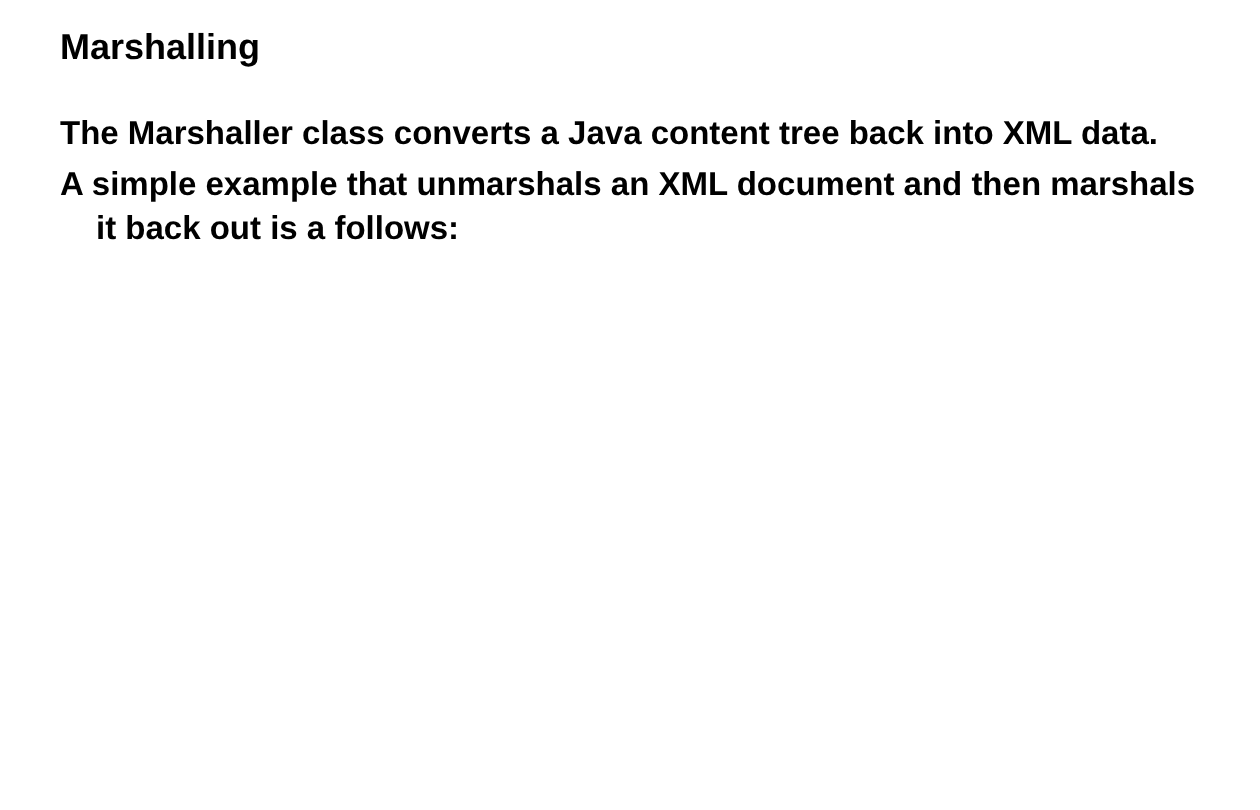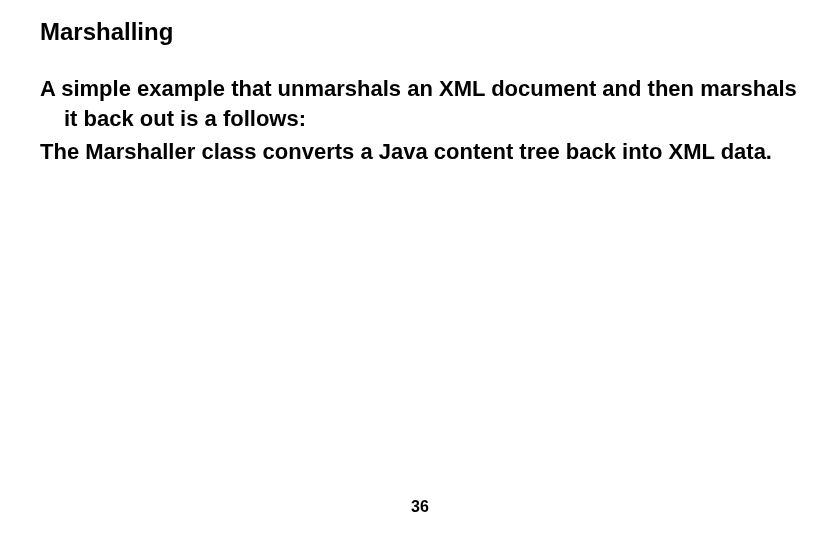--- a/index.html
+++ b/index.html
@@ -47,17 +47,16 @@
       font-size: 16px;
       font-weight: bold;
     }
   </style>
 </head>
 <body>
 
 <div class="slide">
   <h1 class="title">Marshalling</h1>
   <div class="body-text">
+    <p class="paragraph">The Marshaller class converts a Java content tree back into XML data.</p>
     <p class="paragraph">A simple example that unmarshals an XML document and then marshals it back out is a follows:</p>
-    <p class="paragraph">The Marshaller class converts a Java content tree back into XML data.</p>
   </div>
-  <div class="page-number">36</div>
 </div>
 
 </body></html>

